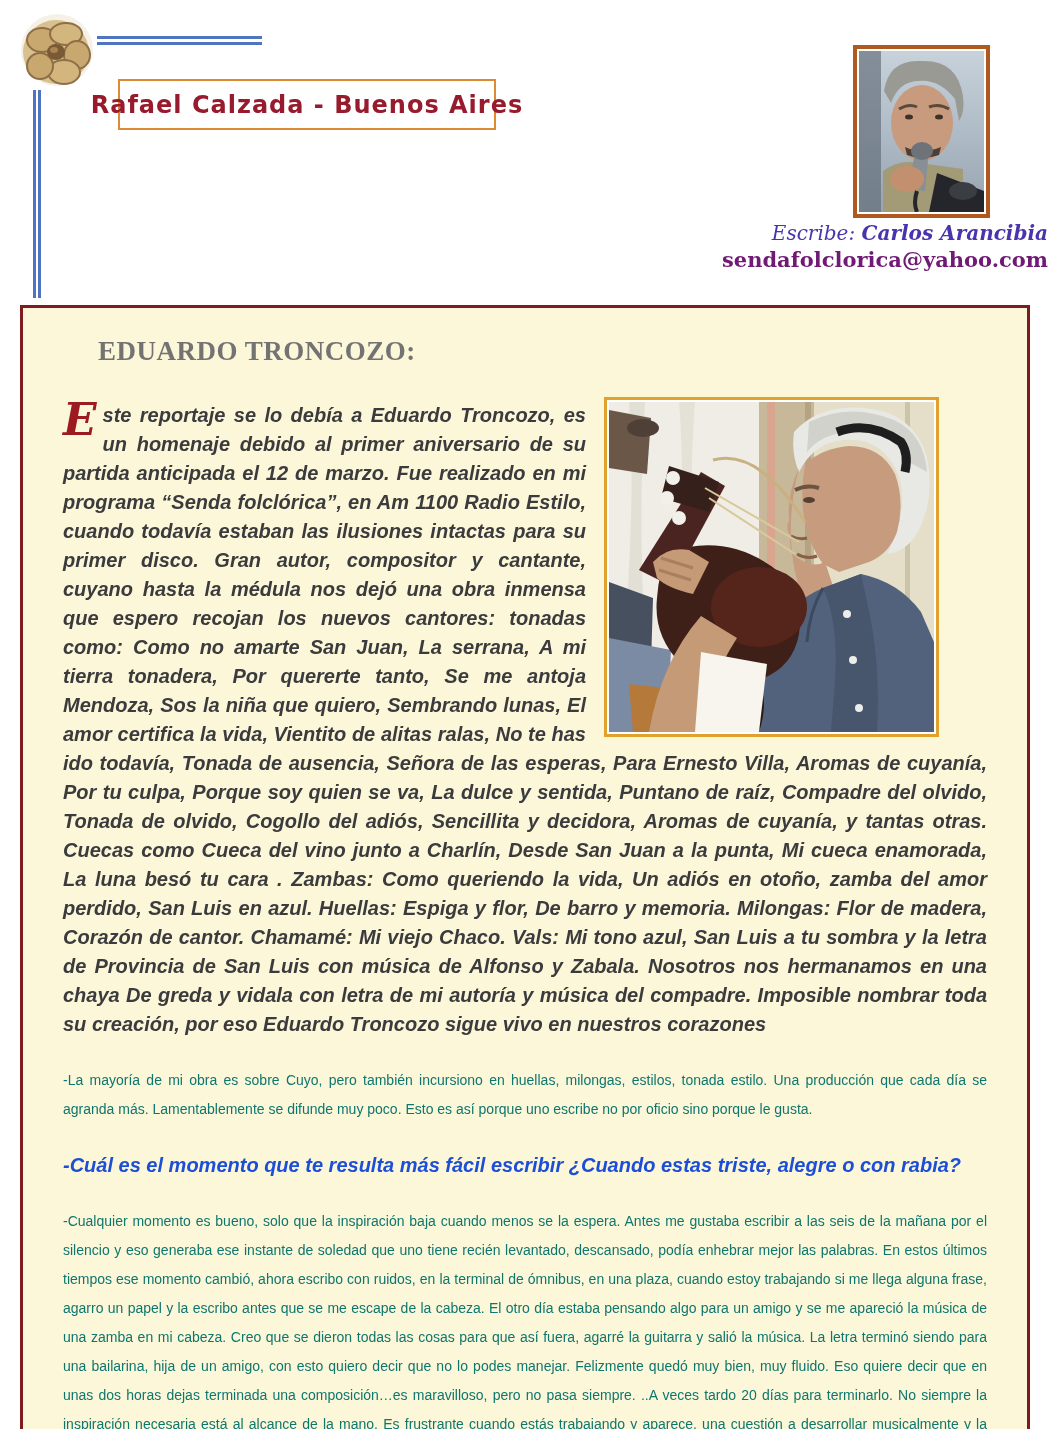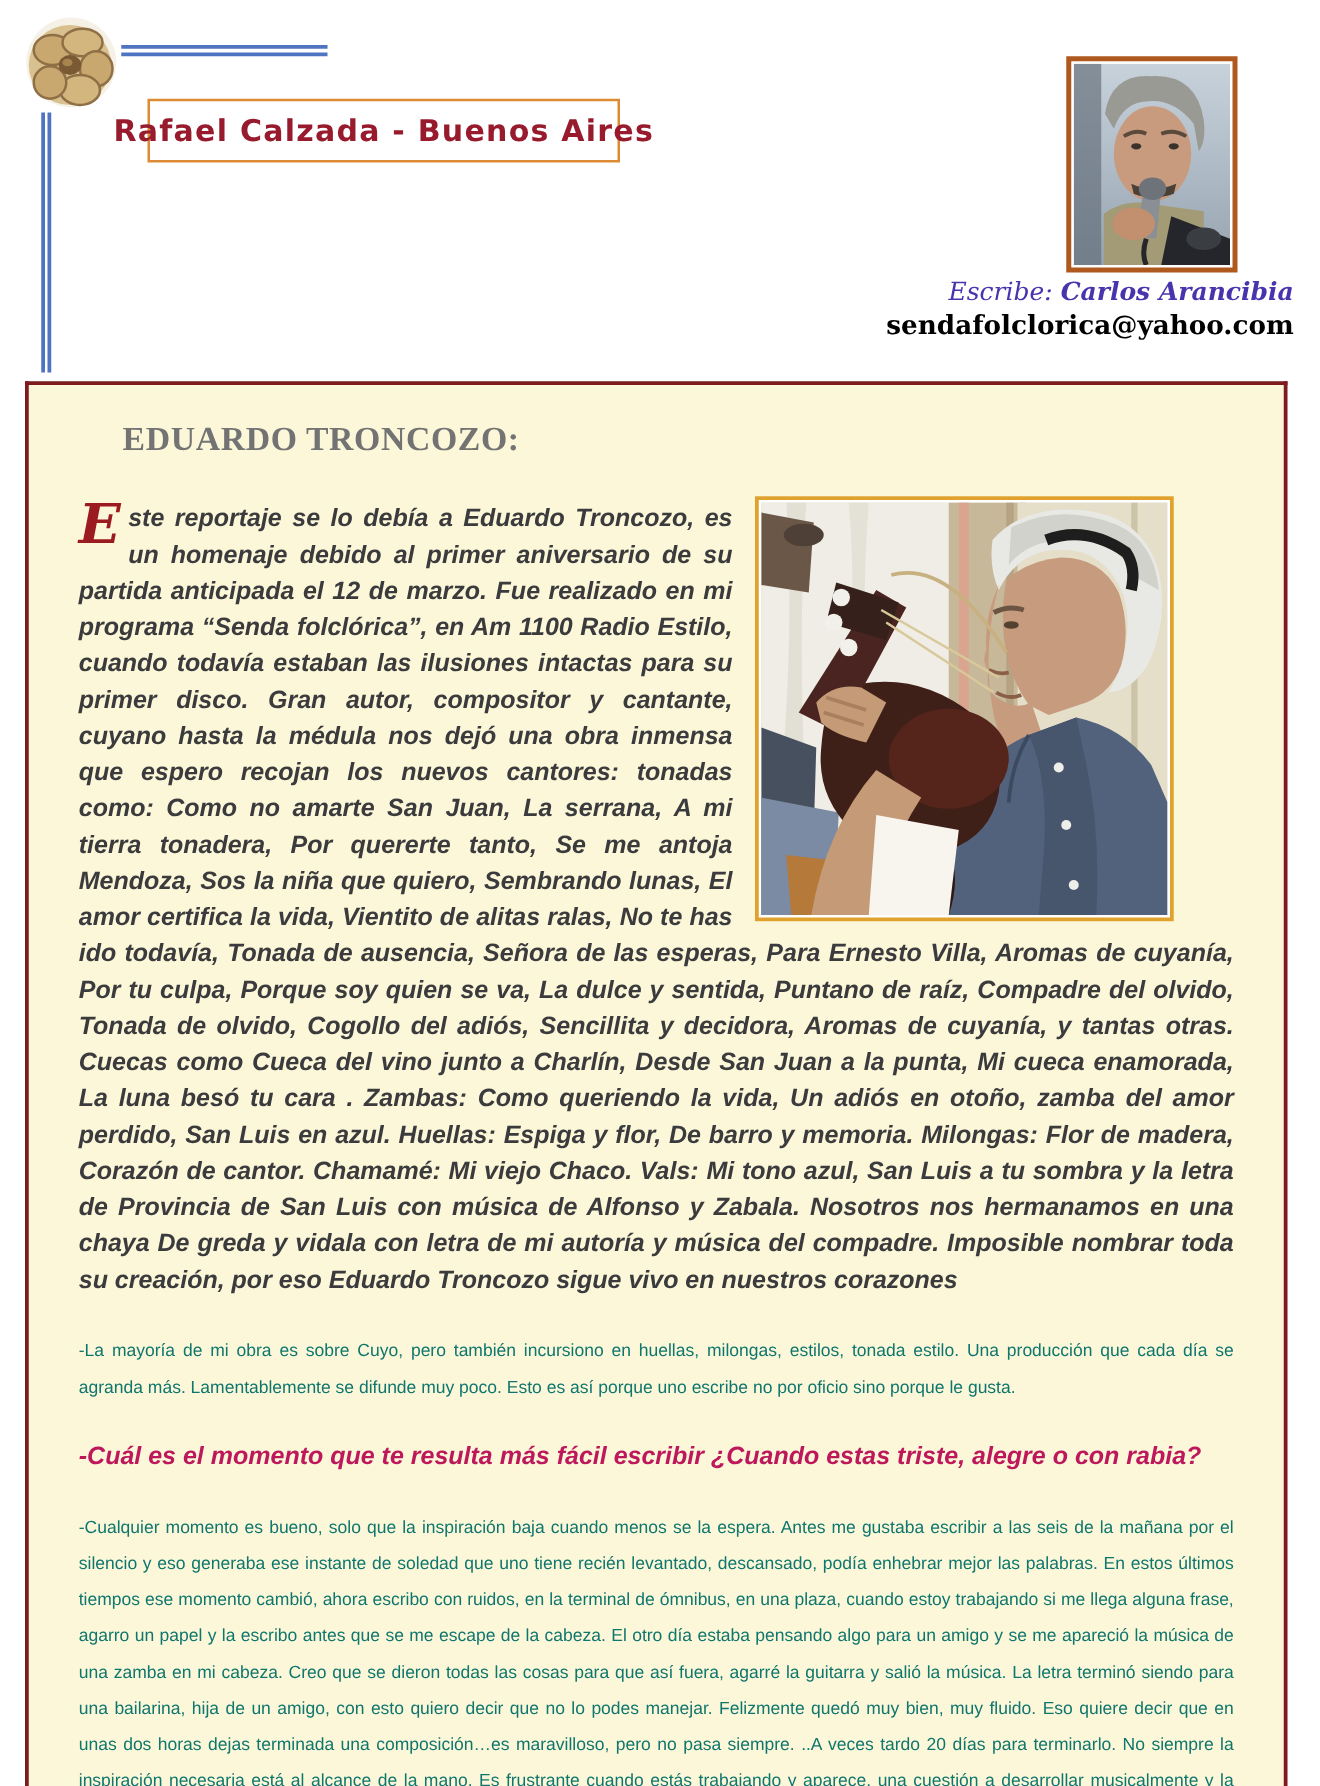--- a/index.html
+++ b/index.html
@@ -24,25 +24,25 @@
   .header-box span{
     font-family:"DejaVu Sans",sans-serif;font-weight:bold;
     font-size:24px;color:#971B2D;letter-spacing:1px;white-space:nowrap;
   }
   
   .portrait-frame{
     position:absolute;left:853px;top:45px;border:4px solid #B0591F;
     background:#ffffff;padding:2px;line-height:0;
   }
   
-  .byline{position:absolute;right:61px;top:221px;text-align:right;color:#4A34AE;}
+  .byline{position:absolute;right:48px;top:221px;text-align:right;color:#4A34AE;}
   .byline .line1{font-family:"DejaVu Serif",serif;font-style:italic;font-size:20px;line-height:25px;}
   .byline .line1 .author{font-weight:bold;}
   .byline .line2{font-family:"DejaVu Serif",serif;font-weight:bold;font-size:21px;line-height:27px;}
-  .byline a{color:#000000;text-decoration:none;}
+  .byline a{color:#701a75;text-decoration:none;}
   
   .main-box{
     position:absolute;left:20px;top:305px;width:1010px;height:1124px;
     box-sizing:border-box;background:#FBF7D8;
     border-left:3px solid #7D1B21;border-right:3px solid #7D1B21;border-top:3px solid #7D1B21;
   }
   .art-title{
     margin:28px 0 0 75px;font-family:"Liberation Serif",serif;font-weight:bold;
     font-size:27px;color:#737373;letter-spacing:.5px;
   }
@@ -62,21 +62,21 @@
   }
   .guitar-frame{
     float:right;border:3px solid #E0A22D;background:#ffffff;padding:2px;
     margin:-4px 48px 12px 18px;line-height:0;
   }
   .regular{
     font-size:14px;line-height:29px;color:#0f766e;text-align:justify;margin-top:27px;
   }
   .question{
     font-weight:bold;font-style:italic;font-size:20px;line-height:29px;
-    color:#be185d;text-align:justify;margin-top:27px;
+    color:#1d4ed8;text-align:justify;margin-top:27px;
   }
 </style>
 </head>
 <body>
 
 <div class="page">
 
   <div class="walnut">
     <svg width="75" height="77" viewBox="0 0 75 77">
       <circle cx="37" cy="38" r="36" fill="#F6F1E7"></circle>

